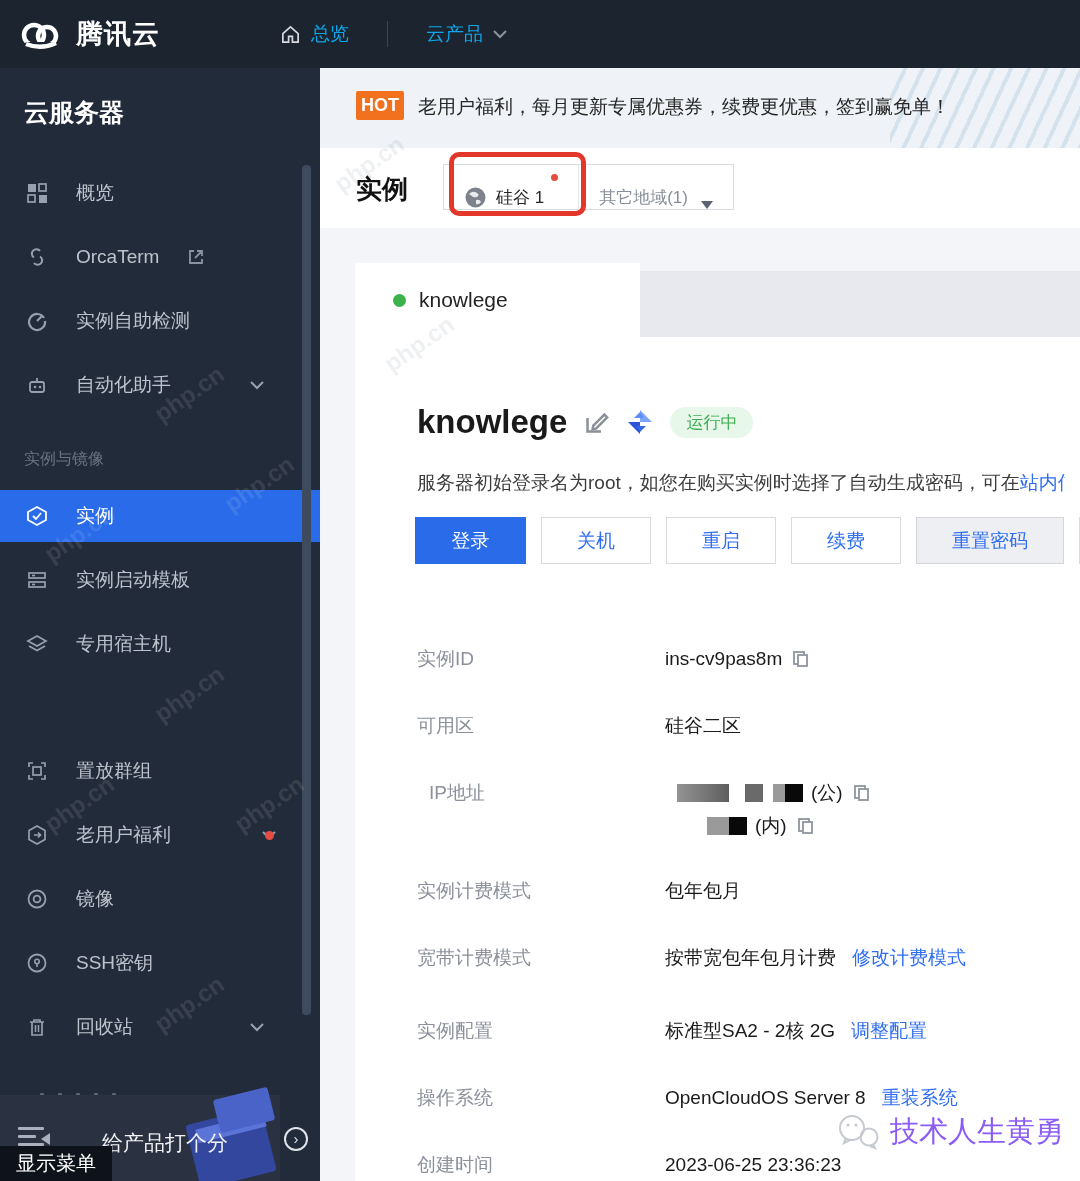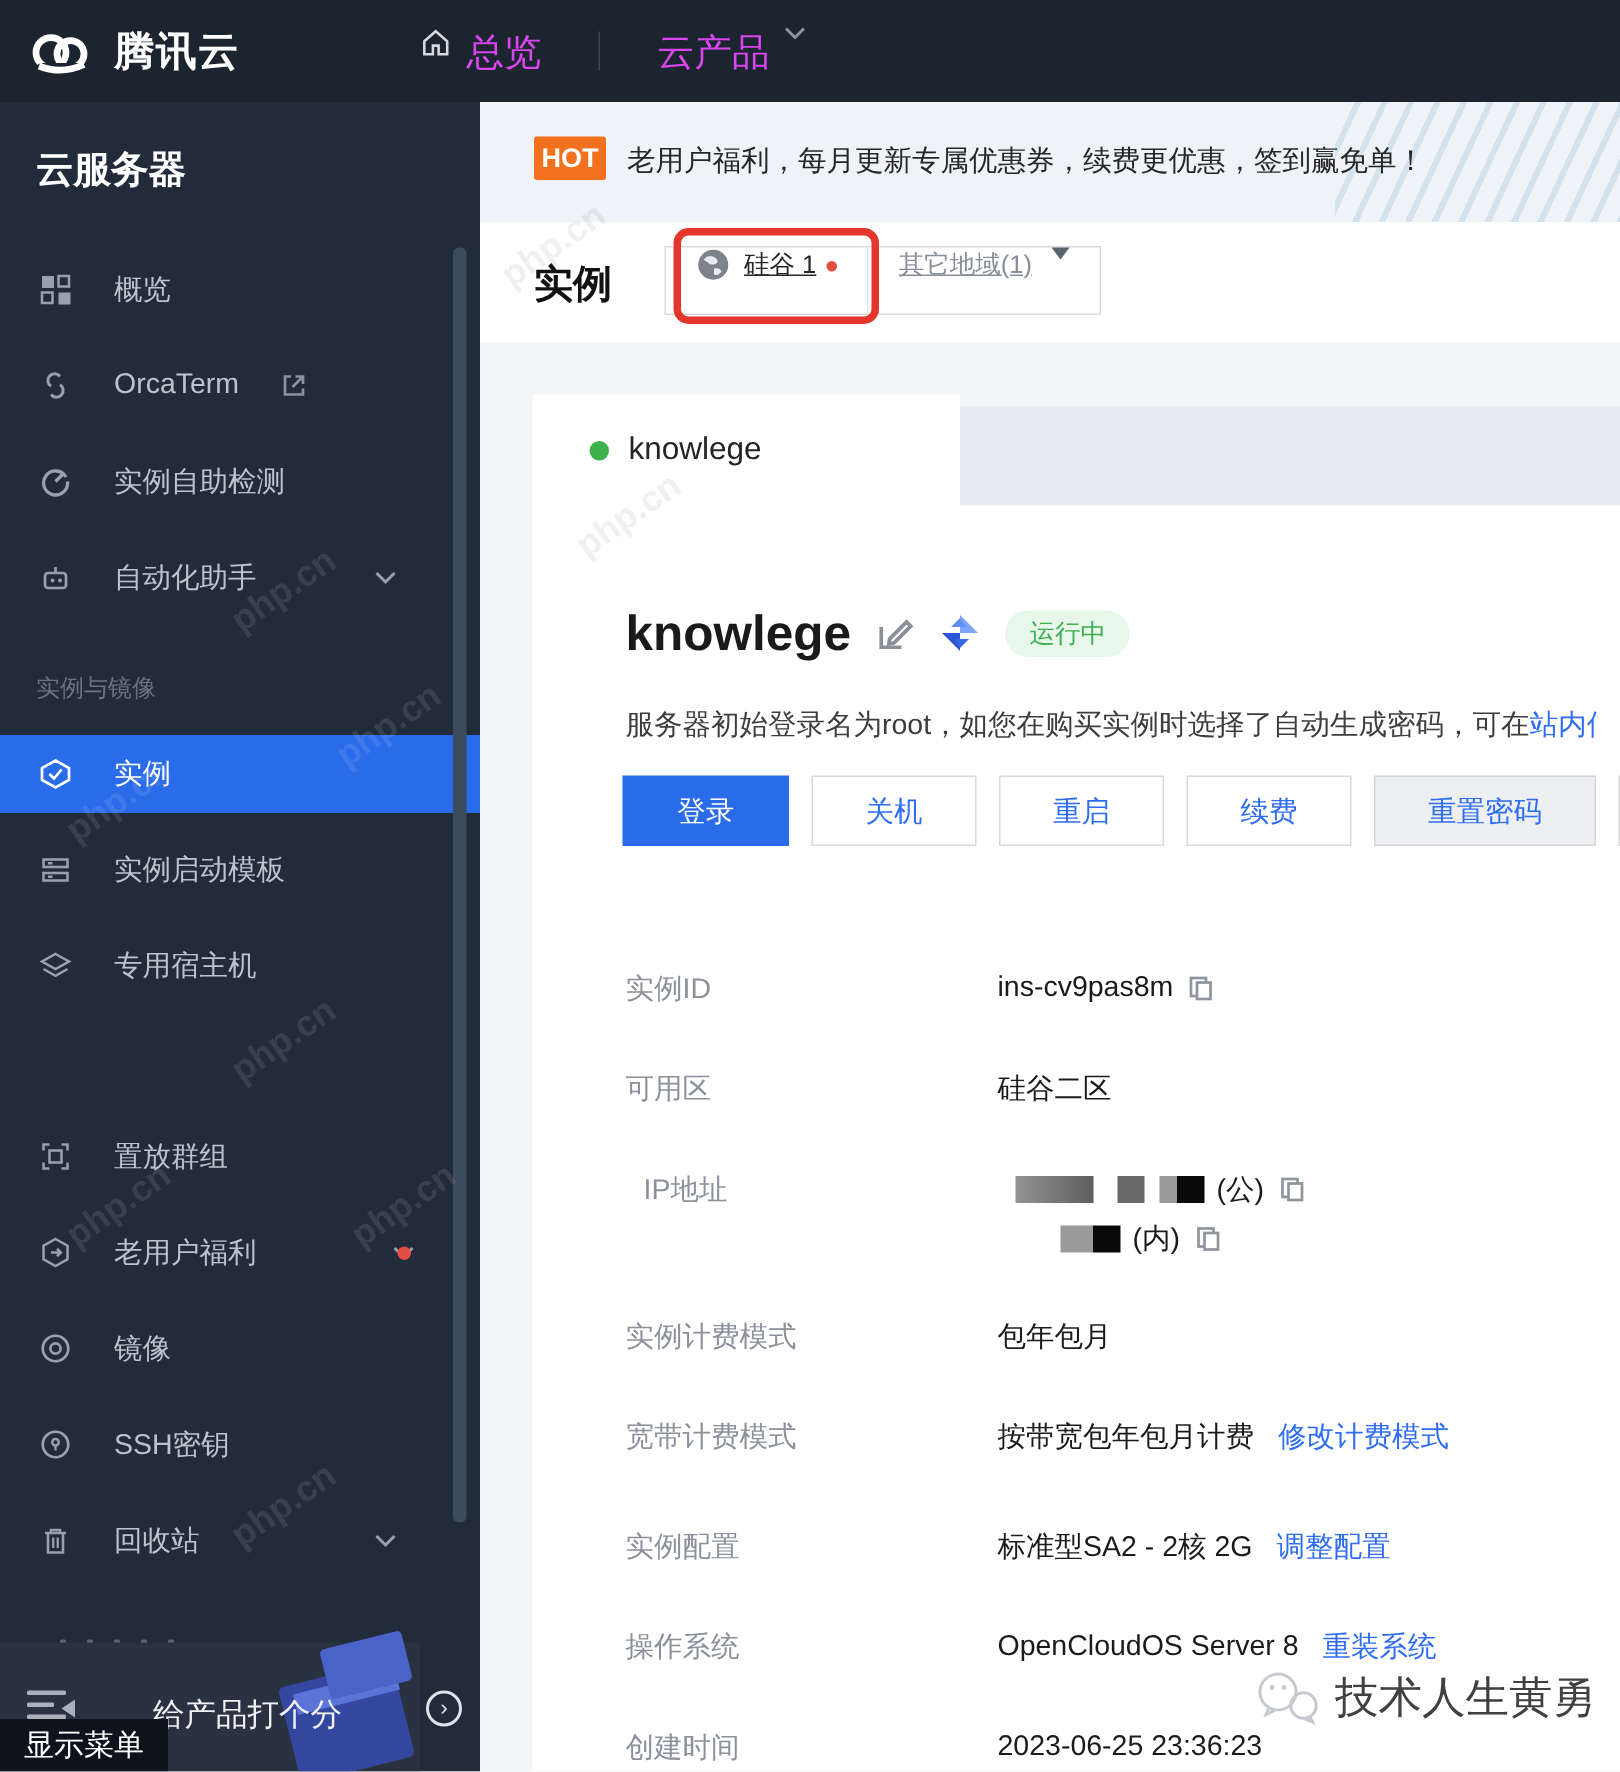--- a/index.html
+++ b/index.html
@@ -5,21 +5,21 @@
   * { margin:0; padding:0; box-sizing:border-box; }
   html,body { width:1080px; }
   body { font-family:"Liberation Sans","DejaVu Sans",sans-serif; }
   .screen { position:relative; width:1080px; height:1181px; background:#f3f5f8; overflow:hidden; }
 
   
   .topbar { position:absolute; left:0; top:0; width:1080px; height:68px; background:#1c2430; display:flex; align-items:center; z-index:30; }
   .brand { display:flex; align-items:center; gap:12px; margin-left:18px; }
   .brand-name { color:#ffffff; font-size:27px; font-weight:bold; letter-spacing:1px; }
   .top-nav { display:flex; align-items:center; margin-left:120px; gap:0; }
-  .top-item { display:flex; gap:10px; color:#d946ef; font-size:25px; cursor:pointer; }
+  .top-item { display:flex; align-items:center; gap:10px; color:#0ea5e9; font-size:19px; cursor:pointer; }
   .top-divider { width:1px; height:26px; background:#3a4452; margin:0 38px; }
 
   
   .sidebar { position:absolute; left:0; top:68px; width:320px; height:1113px; background:#222b3a; z-index:20; overflow:hidden; }
   .side-title { position:absolute; left:24px; top:28px; color:#ffffff; font-size:25px; font-weight:bold; }
   .srow { position:absolute; left:0; width:320px; height:44px; display:flex; align-items:center; gap:28px; padding-left:26px; color:#bdc3cd; font-size:19px; cursor:pointer; }
   .srow .sic { width:22px; height:22px; flex:0 0 auto; }
   .ssection { position:absolute; left:24px; color:#6a7382; font-size:16px; }
   .srow.active { background:#2a6be9; color:#ffffff; height:52px; }
   .chev { margin-left:auto; margin-right:56px; }
@@ -44,21 +44,21 @@
   .banner { position:absolute; left:320px; top:68px; width:760px; height:80px; background:#eff2f6; overflow:hidden; }
   .banner-stripes { position:absolute; right:0; top:0; width:190px; height:80px;
       background:repeating-linear-gradient(115deg, rgba(140,185,215,0.00) 0 12px, rgba(140,185,215,0.28) 12px 16px); }
   .hot-badge { position:absolute; left:36px; top:23px; width:48px; height:29px; background:#f2711f; color:#ffffff; font-size:18px; font-weight:bold; display:flex; align-items:center; justify-content:center; border-radius:2px; }
   .banner-text { position:absolute; left:98px; top:26px; font-size:19px; color:#262626; }
 
   
   .page-header { position:absolute; left:320px; top:148px; width:760px; height:80px; background:#ffffff; }
   .page-title { position:absolute; left:36px; top:24px; font-size:26px; font-weight:bold; color:#121212; }
   .region-box { position:absolute; left:123px; top:16px; height:46px; display:flex; border:1px solid #d8dbe0; background:#fff; }
-  .region-seg { display:flex; align-items:flex-start; padding:0 20px; gap:9px; cursor:pointer;text-decoration:underline; }
+  .region-seg { display:flex; align-items:flex-end; padding:0 20px; gap:9px; cursor:pointer; }
   .region-seg.current { color:#262626; font-size:17px; }
   .region-seg.other { color:#878e99; font-size:17px; border-left:1px solid #e3e5e9; }
   .region-dot { width:7px; height:7px; background:#e34d3c; border-radius:50%; align-self:flex-start; margin-top:9px; margin-left:-2px; }
   .caret-down { width:0; height:0; border-left:6px solid transparent; border-right:6px solid transparent; border-top:8px solid #5b6270; margin-left:4px; }
   .red-annotation { position:absolute; left:129px; top:4px; width:137px; height:64px; border:5px solid #e2372a; border-radius:10px; pointer-events:none; z-index:5; }
 
   
   .tabstrip { position:absolute; left:640px; top:271px; width:440px; height:66px; background:#e7e9ee; }
   .tab-active { position:absolute; left:355px; top:263px; width:285px; height:74px; background:#ffffff; display:flex; align-items:center; gap:13px; padding-left:38px; cursor:pointer; }
   .tab-dot { width:13px; height:13px; border-radius:50%; background:#3db24c; }
@@ -82,21 +82,21 @@
   .dlabel { width:248px; font-size:19px; color:#8b909b; flex:0 0 auto; }
   .dvalue { font-size:19px; color:#1b1b1b; display:flex; align-items:center; }
   .dlink { font-size:19px; color:#2f6ef2; margin-left:16px; cursor:pointer; }
   .copy-ic { margin-left:10px; cursor:pointer; }
   .redact { display:inline-block; height:18px; }
 
   
   .wm-site { position:absolute; font-size:24px; font-weight:bold; transform:rotate(-35deg); pointer-events:none; z-index:40; }
   .wm-side { color:rgba(255,255,255,0.10); }
   .wm-light { color:rgba(90,105,130,0.10); }
-  .wm-channel { position:absolute; left:836px; top:1112px; display:flex; align-items:center; gap:10px; color:#404040; z-index:45; pointer-events:none; }
+  .wm-channel { position:absolute; left:836px; top:1112px; display:flex; align-items:center; gap:10px; color:#8b5cf6; z-index:45; pointer-events:none; }
   .wm-channel .txt { font-size:29px; text-shadow:0 1px 0 rgba(255,255,255,0.7); }
 </style>
 </head>
 <body>
 
 <div class="screen">
 
   <div class="topbar">
     <div class="brand">
       <svg width="46" height="38" viewBox="0 0 46 38">

